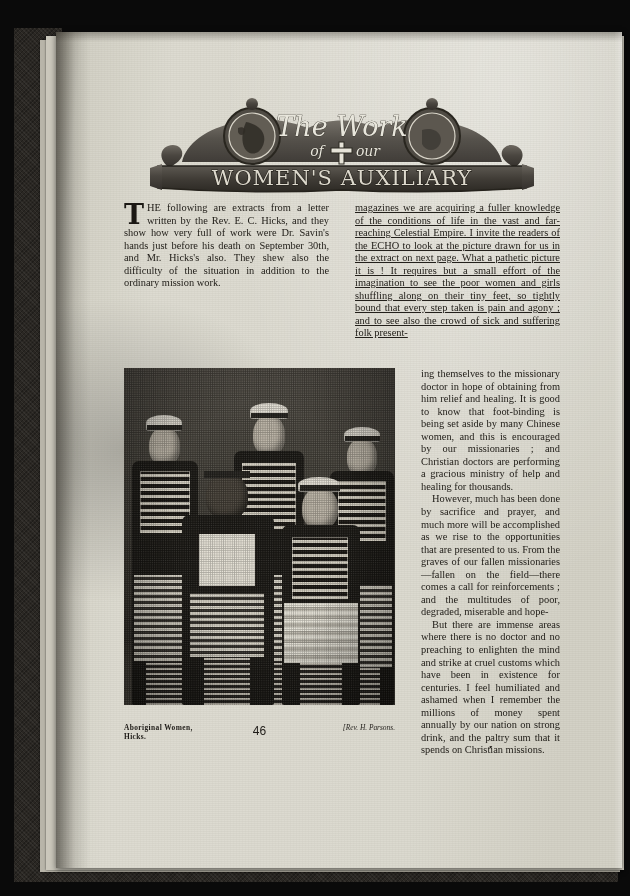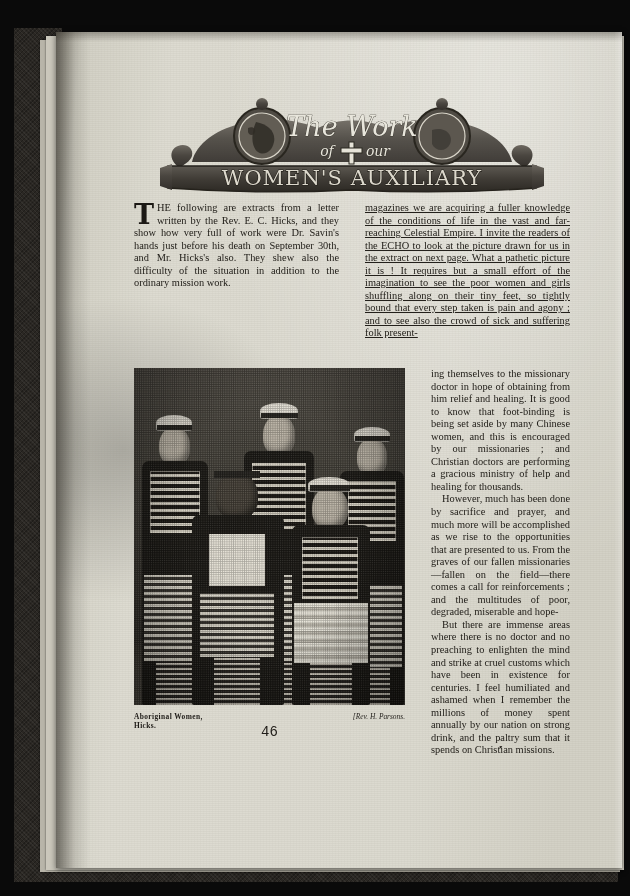--- a/index.html
+++ b/index.html
@@ -77,21 +77,21 @@
     position: absolute;
     left: 0; top: 0;
     width: 34px; height: 100%;
     background: linear-gradient(90deg, rgba(25,22,16,.55), rgba(25,22,16,.12) 55%, rgba(25,22,16,0));
     pointer-events: none;
   }
 
   
   #content {
     position: absolute;
-    left: 78px;
+    left: 68px;
     top: 56px;
     width: 436px;
     height: 740px;
     color: #1b1916;
   }
 
   
   #masthead {
     position: relative;
     width: 400px;
@@ -254,21 +254,21 @@
   #photo .vignette {
     position: absolute; inset: 0;
     pointer-events: none;
     background: radial-gradient(ellipse at 50% 45%, rgba(0,0,0,0) 45%, rgba(0,0,0,.35) 100%);
   }
 
   
   #caption-row {
     position: relative;
     width: 271px;
-    margin-top: 7px;
+    margin-top: 18px;
     height: 26px;
   }
   #caption {
     position: absolute;
     left: 0; top: 0;
     font-family: "Liberation Serif", serif;
     font-weight: bold;
     font-size: 7.4px;
     line-height: 9.2px;
     letter-spacing: .4px;
@@ -282,22 +282,22 @@
     font-size: 7.4px;
     color: #221f1b;
   }
 
   
   #folio {
     position: absolute;
     left: 0; top: 522px;
     width: 271px;
     text-align: center;
-    font-family: Liberation Mono, monospace;
-    font-size: 14px;
+    font-family: Liberation Sans, sans-serif;
+    font-size: 12px;
     color: #1f1c18;
   }
 
   
   #enddot {
     position: absolute;
     left: 297px;
     top: 540px;
     width: 139px;
     text-align: center;

